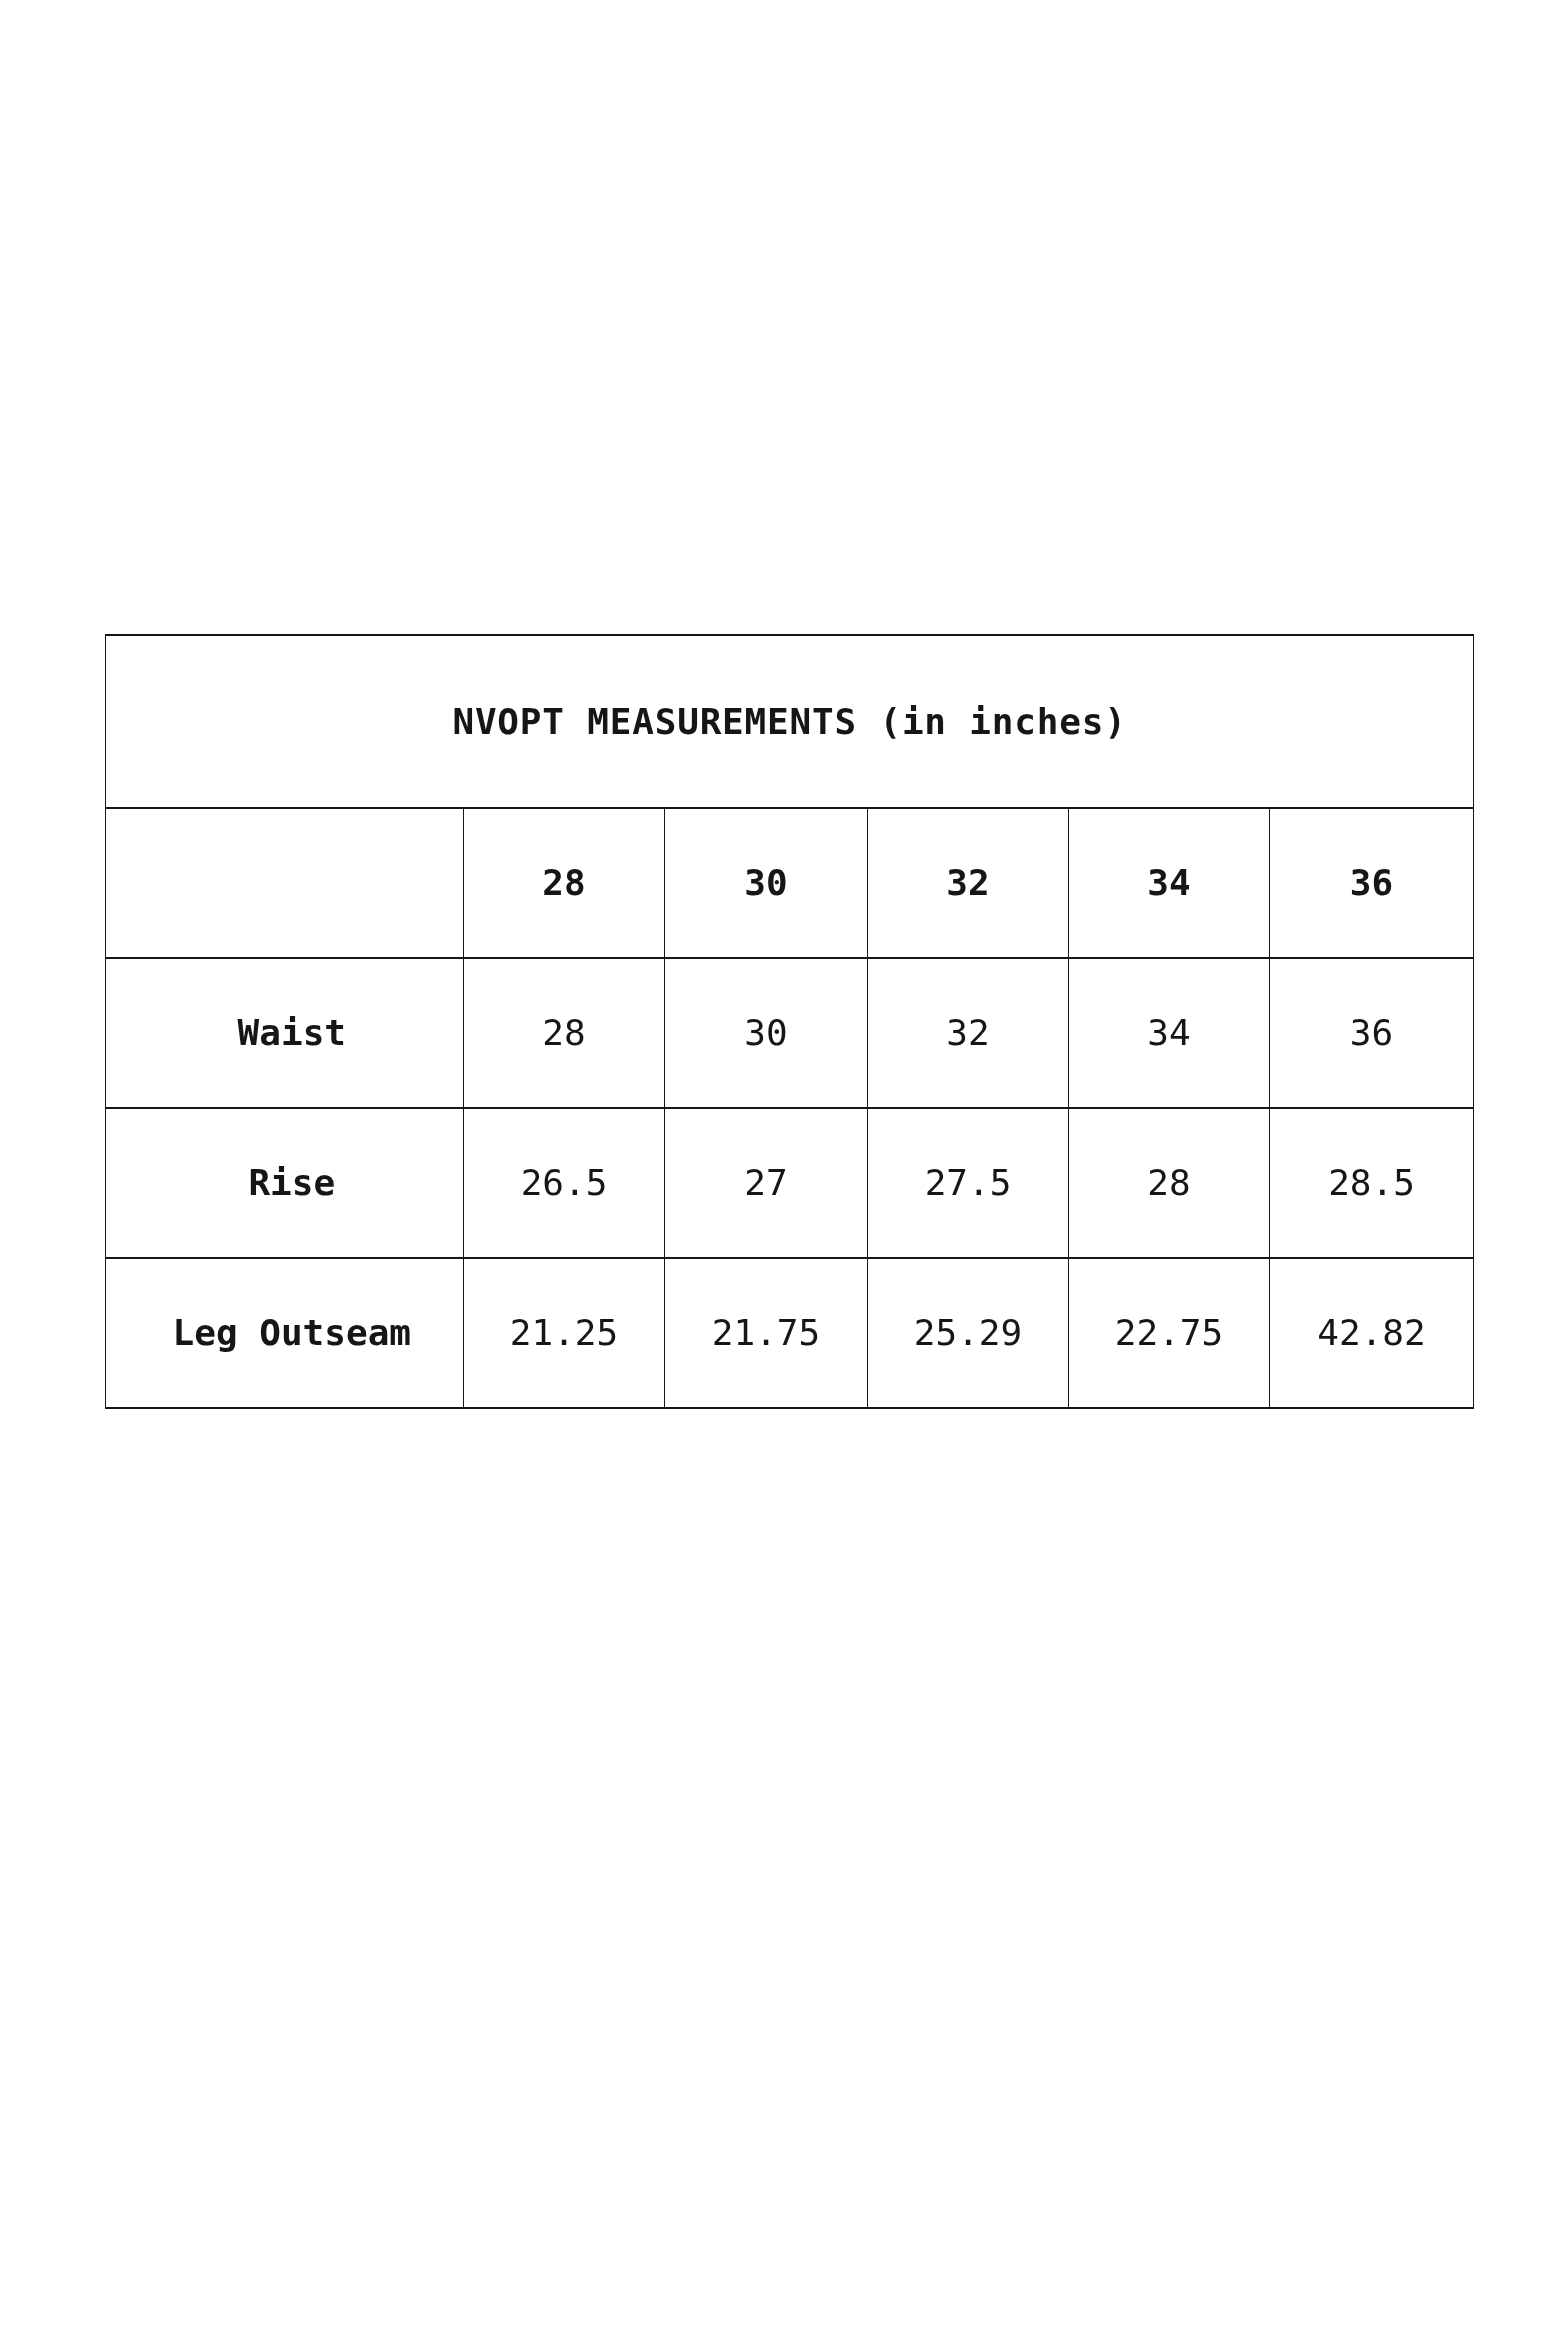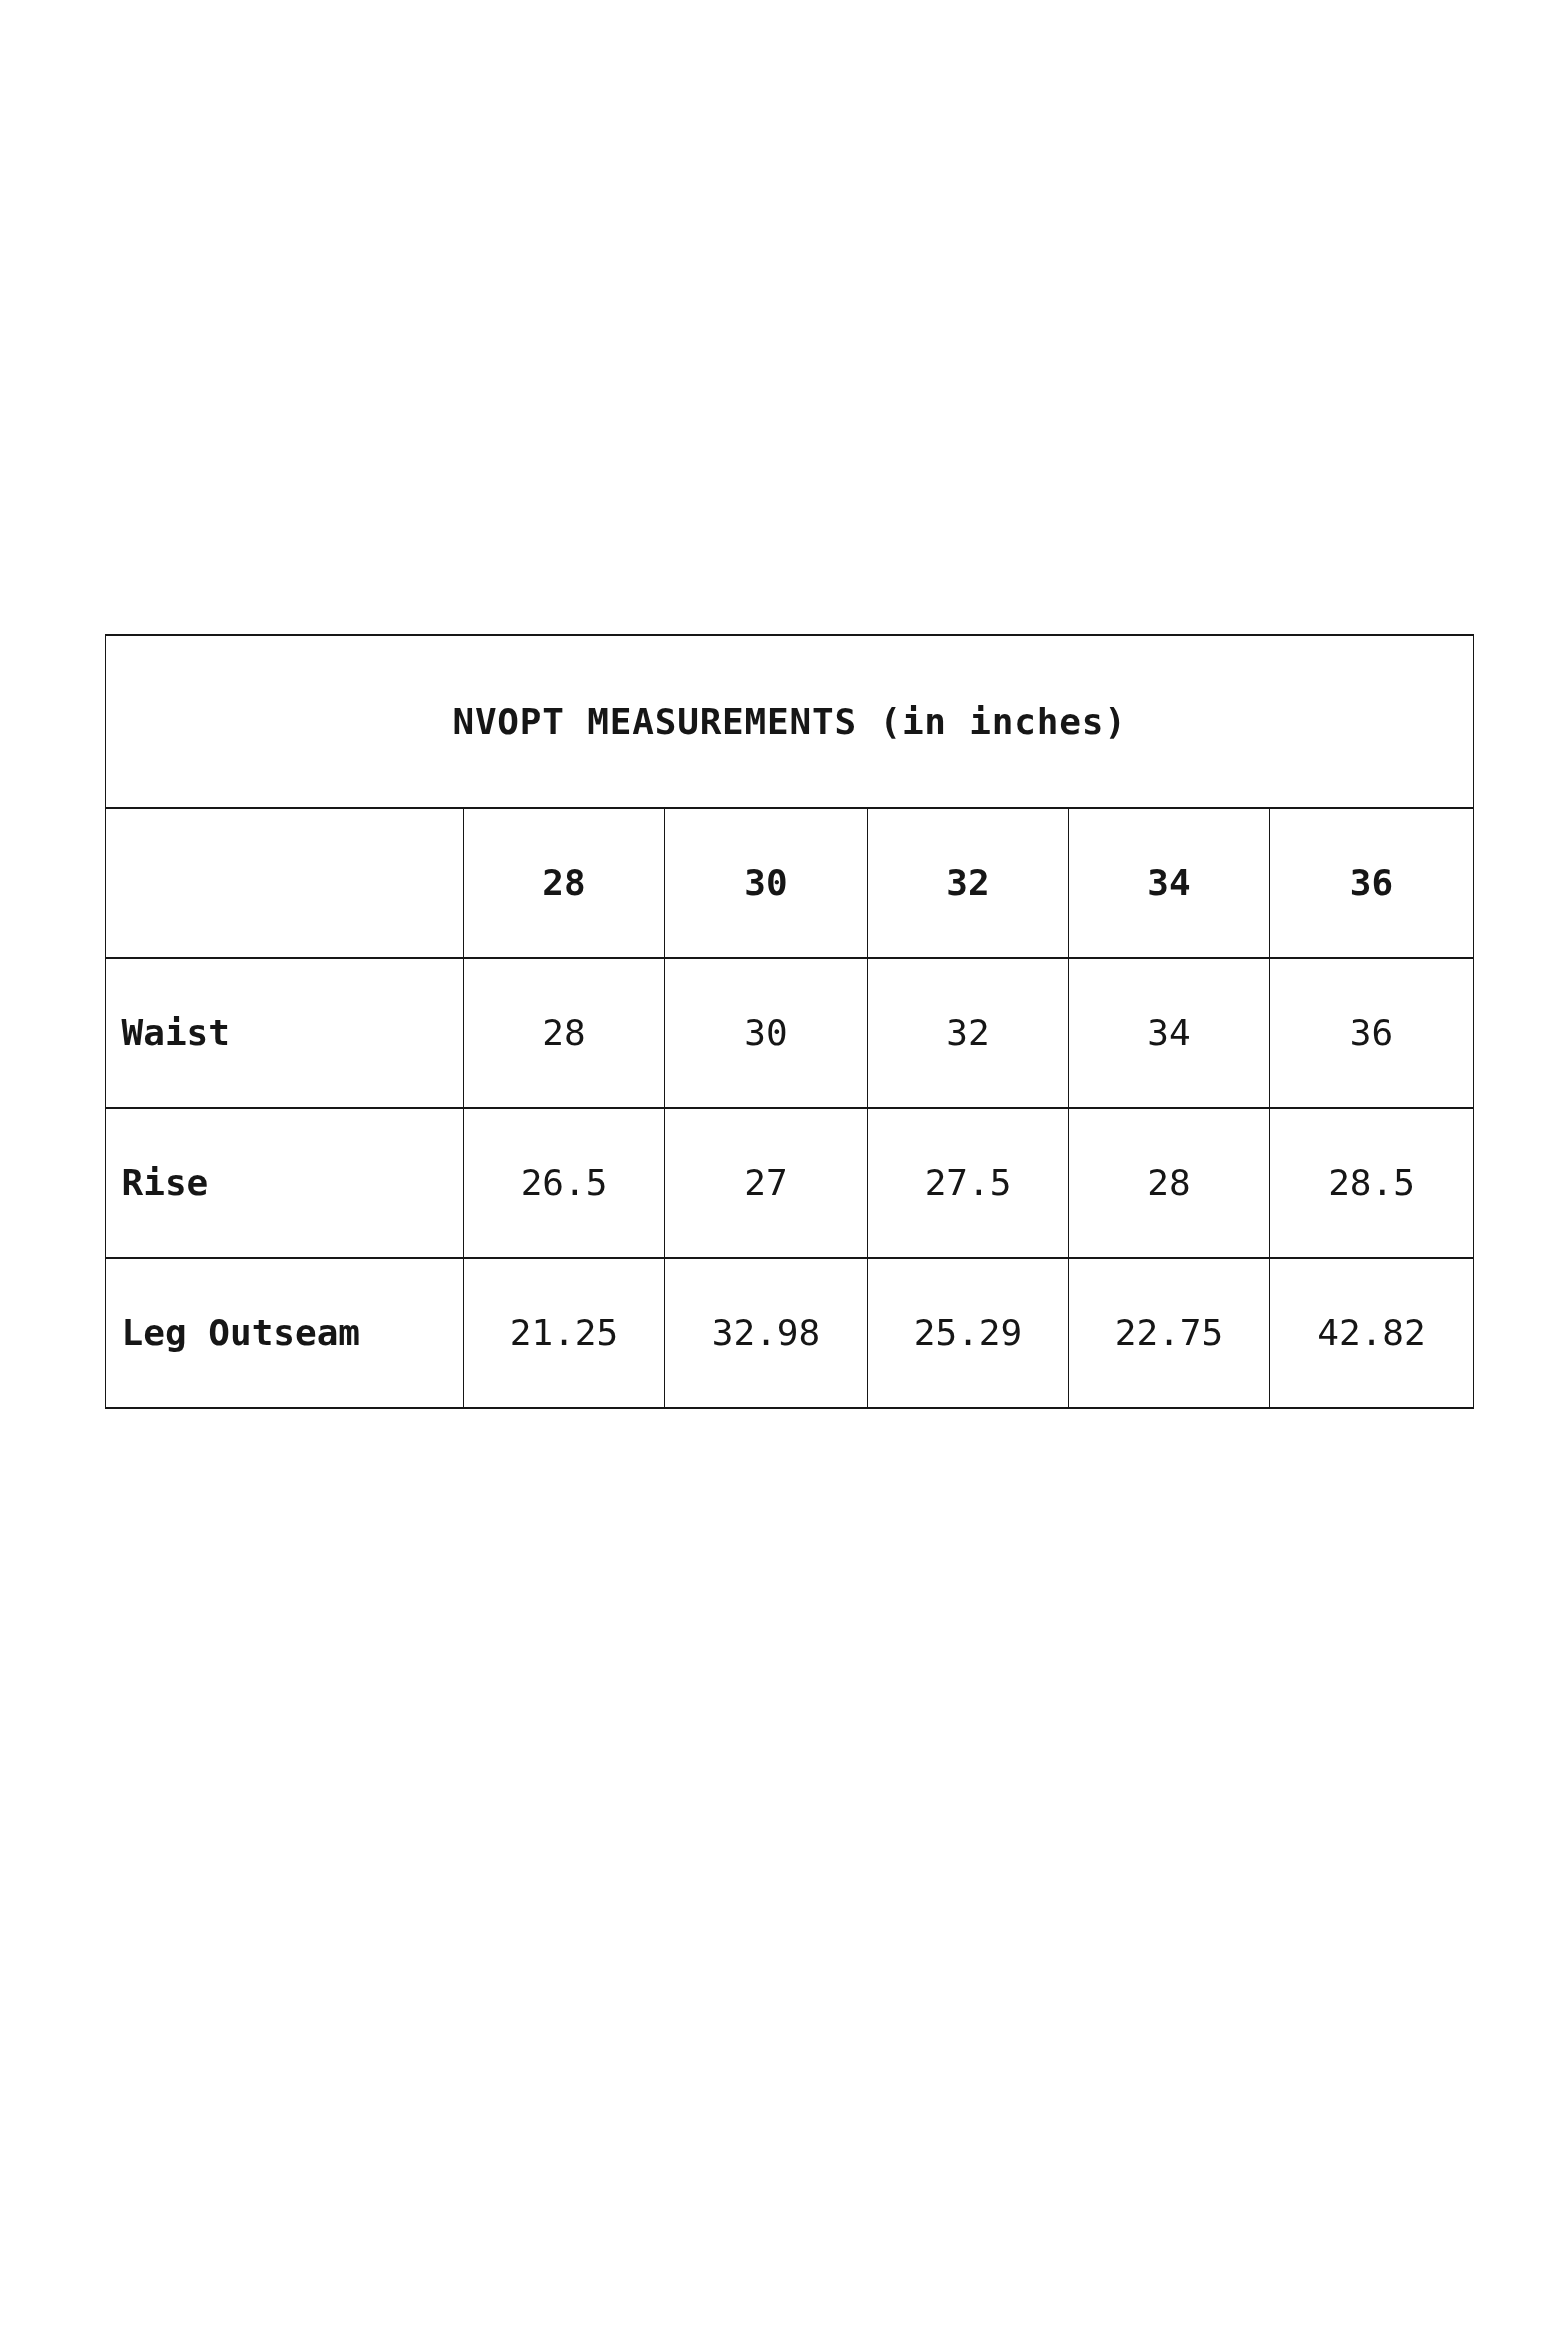--- a/index.html
+++ b/index.html
@@ -42,21 +42,21 @@
   }
   tr.size-header-row td {
     height: 146px;
     text-align: center;
     font-weight: bold;
   }
   tr.data-row td {
     height: 146px;
   }
   td.row-label {
-    text-align: left;
+    text-align: center;
     font-weight: bold;
     padding-left: 15.6px;
   }
   td.val {
     text-align: center;
     font-weight: normal;
   }
 </style>
 </head>
 <body>
@@ -94,20 +94,20 @@
       <td class="row-label">Rise</td>
       <td class="val">26.5</td>
       <td class="val">27</td>
       <td class="val">27.5</td>
       <td class="val">28</td>
       <td class="val">28.5</td>
     </tr>
     <tr class="data-row">
       <td class="row-label">Leg Outseam</td>
       <td class="val">21.25</td>
-      <td class="val">32.98</td>
+      <td class="val">21.75</td>
       <td class="val">25.29</td>
       <td class="val">22.75</td>
       <td class="val">42.82</td>
     </tr>
   </tbody>
 </table>
 
 
 </body></html>

